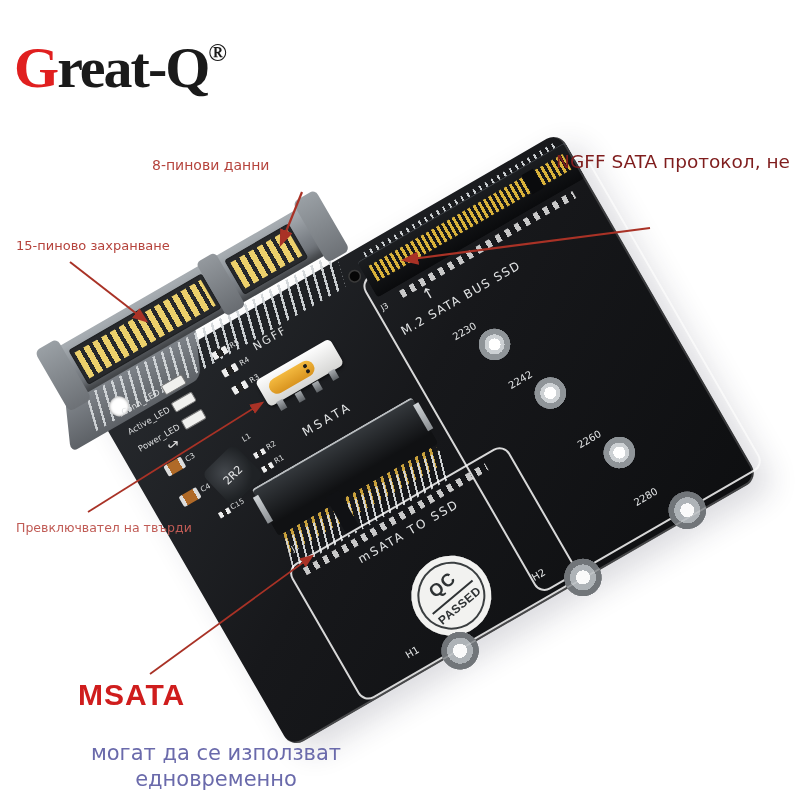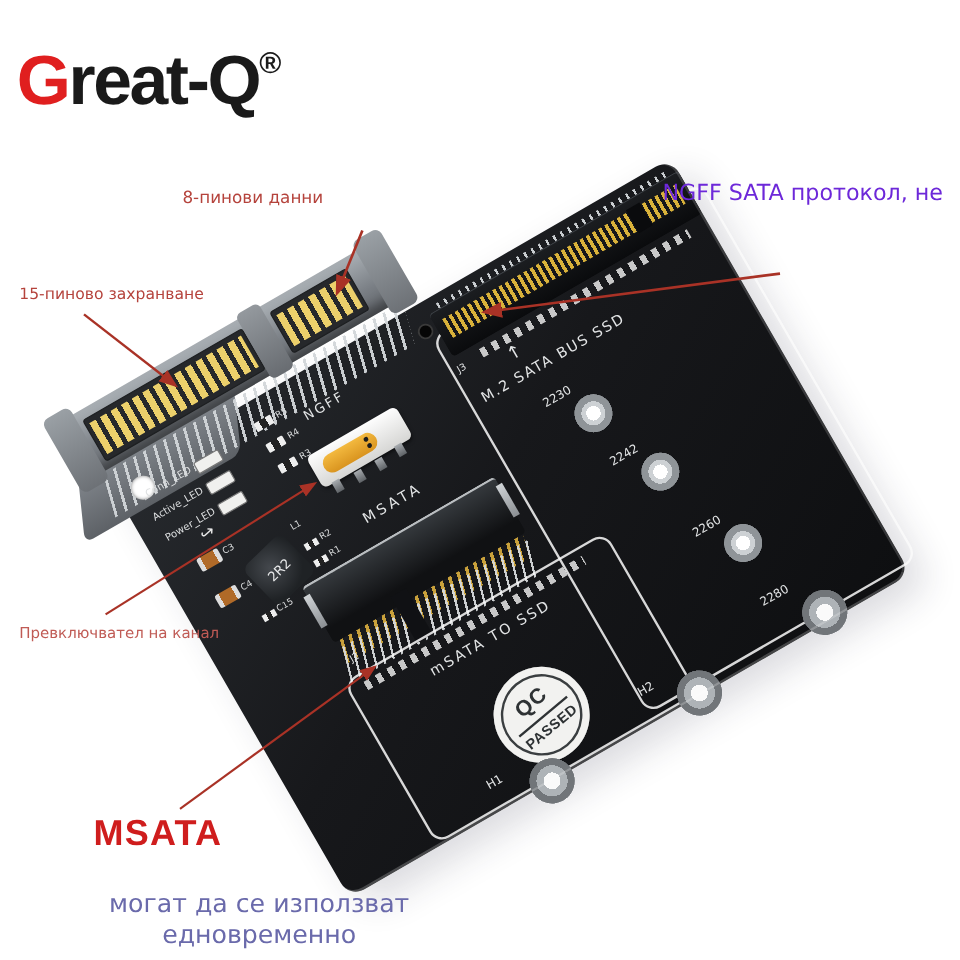--- a/index.html
+++ b/index.html
@@ -1,27 +1,27 @@
 <!DOCTYPE html>
 <html><head>
 <meta charset="utf-8">
 <style>
   html,body{margin:0;padding:0;background:#fff;}
   .canvas{position:relative;width:800px;height:800px;background:#ffffff;overflow:hidden;
           font-family:"DejaVu Sans",sans-serif;}
   
-  .logo{position:absolute;left:14px;top:34px;font-family:Liberation Sans, sans-serif;
+  .logo{position:absolute;left:14px;top:34px;font-family:Liberation Serif, serif;
         font-weight:bold;font-size:58px;letter-spacing:-2px;color:#1a1a1a;z-index:3;}
   .logo .g{color:#e01f1f;}
   .logo .reg{font-size:25px;position:relative;top:-26px;letter-spacing:0;}
   
   .red{position:absolute;color:#b5433c;z-index:6;}
   .ann-7pin{left:152px;top:157px;font-size:14px;}
   .ann-15pin{left:16px;top:238px;font-size:13px;}
-  .ann-ngff{left:552px;top:150px;width:242px;text-align:left;font-size:18.5px;line-height:1.35;color:#6d28d9;}
+  .ann-ngff{left:552px;top:150px;width:242px;text-align:center;font-size:18.5px;line-height:1.35;color:#7f1d1d;}
   .ann-switch{left:16px;top:520px;font-size:12.5px;color:#c05b55;}
   .ann-msata{left:78px;top:678px;font-size:30px;font-weight:bold;letter-spacing:1px;color:#cf1d1d;
              font-family:"Liberation Sans",sans-serif;}
   .note{position:absolute;left:15px;top:740px;width:402px;text-align:center;font-size:21px;
         line-height:1.25;color:#6a6aab;z-index:6;}
   
   .overlay{position:absolute;left:0;top:0;z-index:5;pointer-events:none;}
   
   .board{position:absolute;left:155px;top:240px;width:540px;height:400px;border-radius:14px;
          background:linear-gradient(150deg,#272a2e 0%,#17181b 45%,#0e0f11 100%);
@@ -233,20 +233,20 @@
     <line x1="650" y1="228" x2="404" y2="260" stroke="#a93226" stroke-width="2.2" marker-end="url(#ah)"></line>
     <line x1="88" y1="512" x2="262" y2="403" stroke="#a93226" stroke-width="1.8" marker-end="url(#ah)"></line>
     <line x1="150" y1="674" x2="312" y2="556" stroke="#a93226" stroke-width="1.8" marker-end="url(#ah)"></line>
   </svg>
 
   <div class="red ann-7pin">8-пинови данни</div>
   <div class="red ann-15pin">15-пиново захранване</div>
   <div class="red ann-ngff">
     <div>NGFF SATA протокол, не</div>
   </div>
-  <div class="red ann-switch">Превключвател на канал</div>
+  <div class="red ann-switch">Превключвател на твърди</div>
   <div class="red ann-msata">MSATA</div>
 
   <div class="note">
     <div>могат да се използват едновременно</div>
   </div>
 
 </div>
 
 </body></html>

